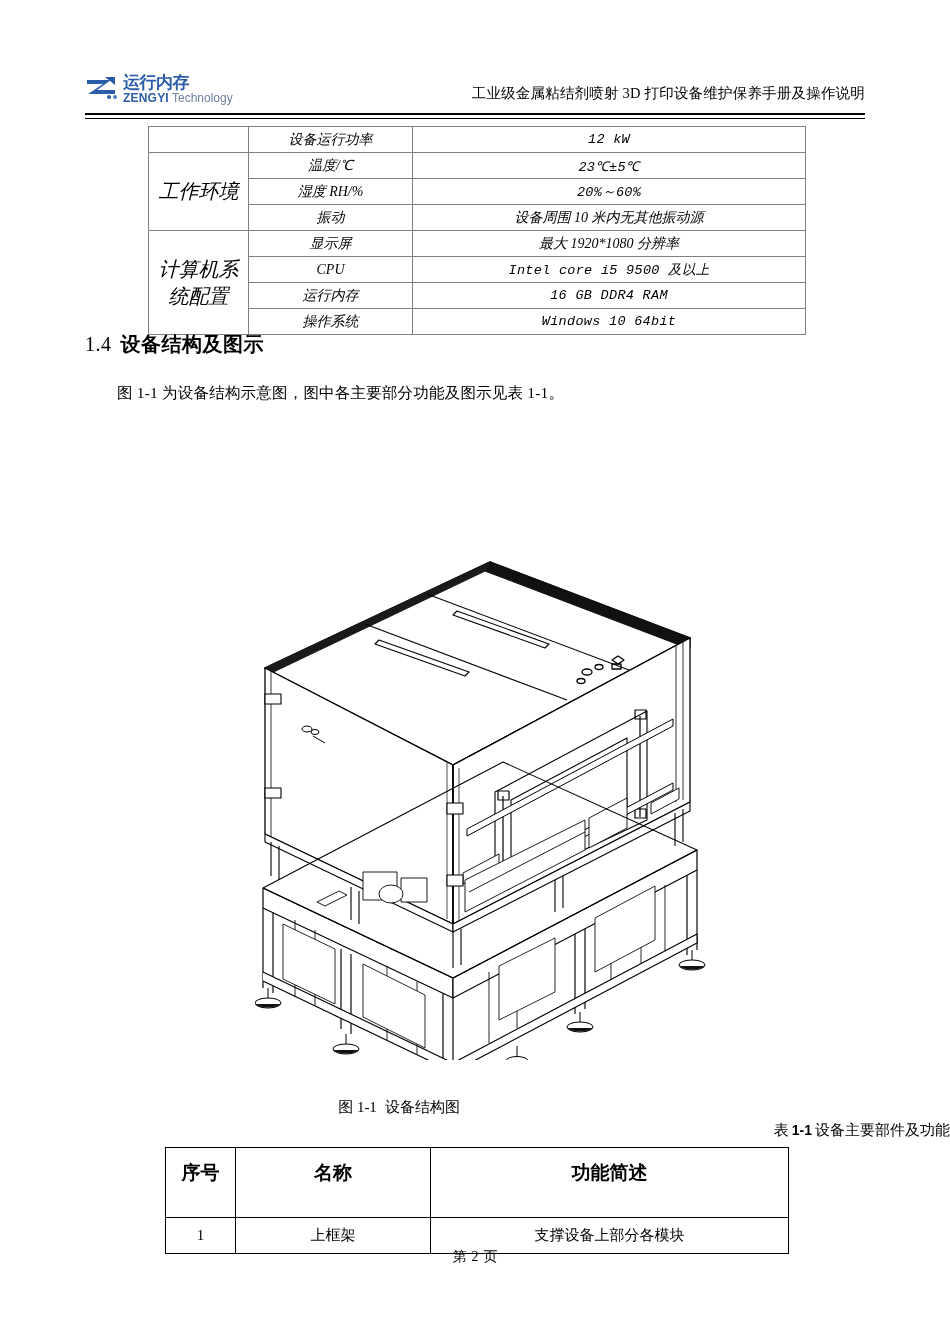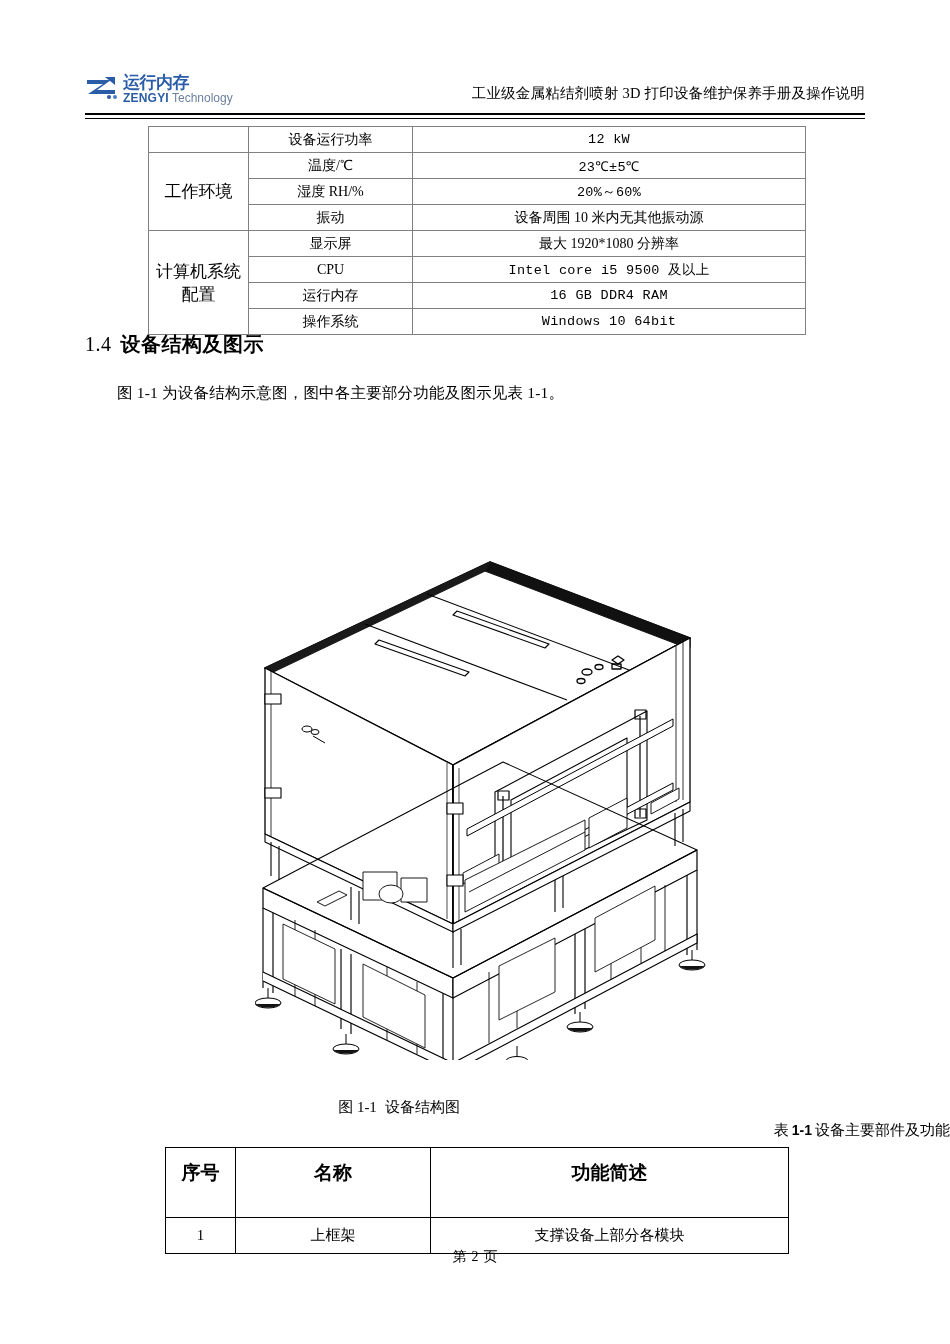--- a/index.html
+++ b/index.html
@@ -102,28 +102,29 @@
     table-layout: fixed;
   }
   .spec-table td {
     border: 1px solid #808080;
     font-size: 14px;
     text-align: center;
     vertical-align: middle;
     height: 25px;
     padding: 0 2px;
     font-family: "Liberation Serif", serif;
+    font-style: italic;
   }
   .spec-table td.mono {
     font-family: "Liberation Mono", "DejaVu Sans Mono", monospace;
     font-size: 13.5px;
     letter-spacing: 0.3px;
   }
   .spec-table td.group {
-    font-size: 17px;
+    font-size: 20px;
   }
   .col-group { width: 100px; }
   .col-item  { width: 164px; }
   .col-value { width: 393px; }
 
   
   .section-heading {
     position: absolute;
     left: 85px;
     top: 331px;

